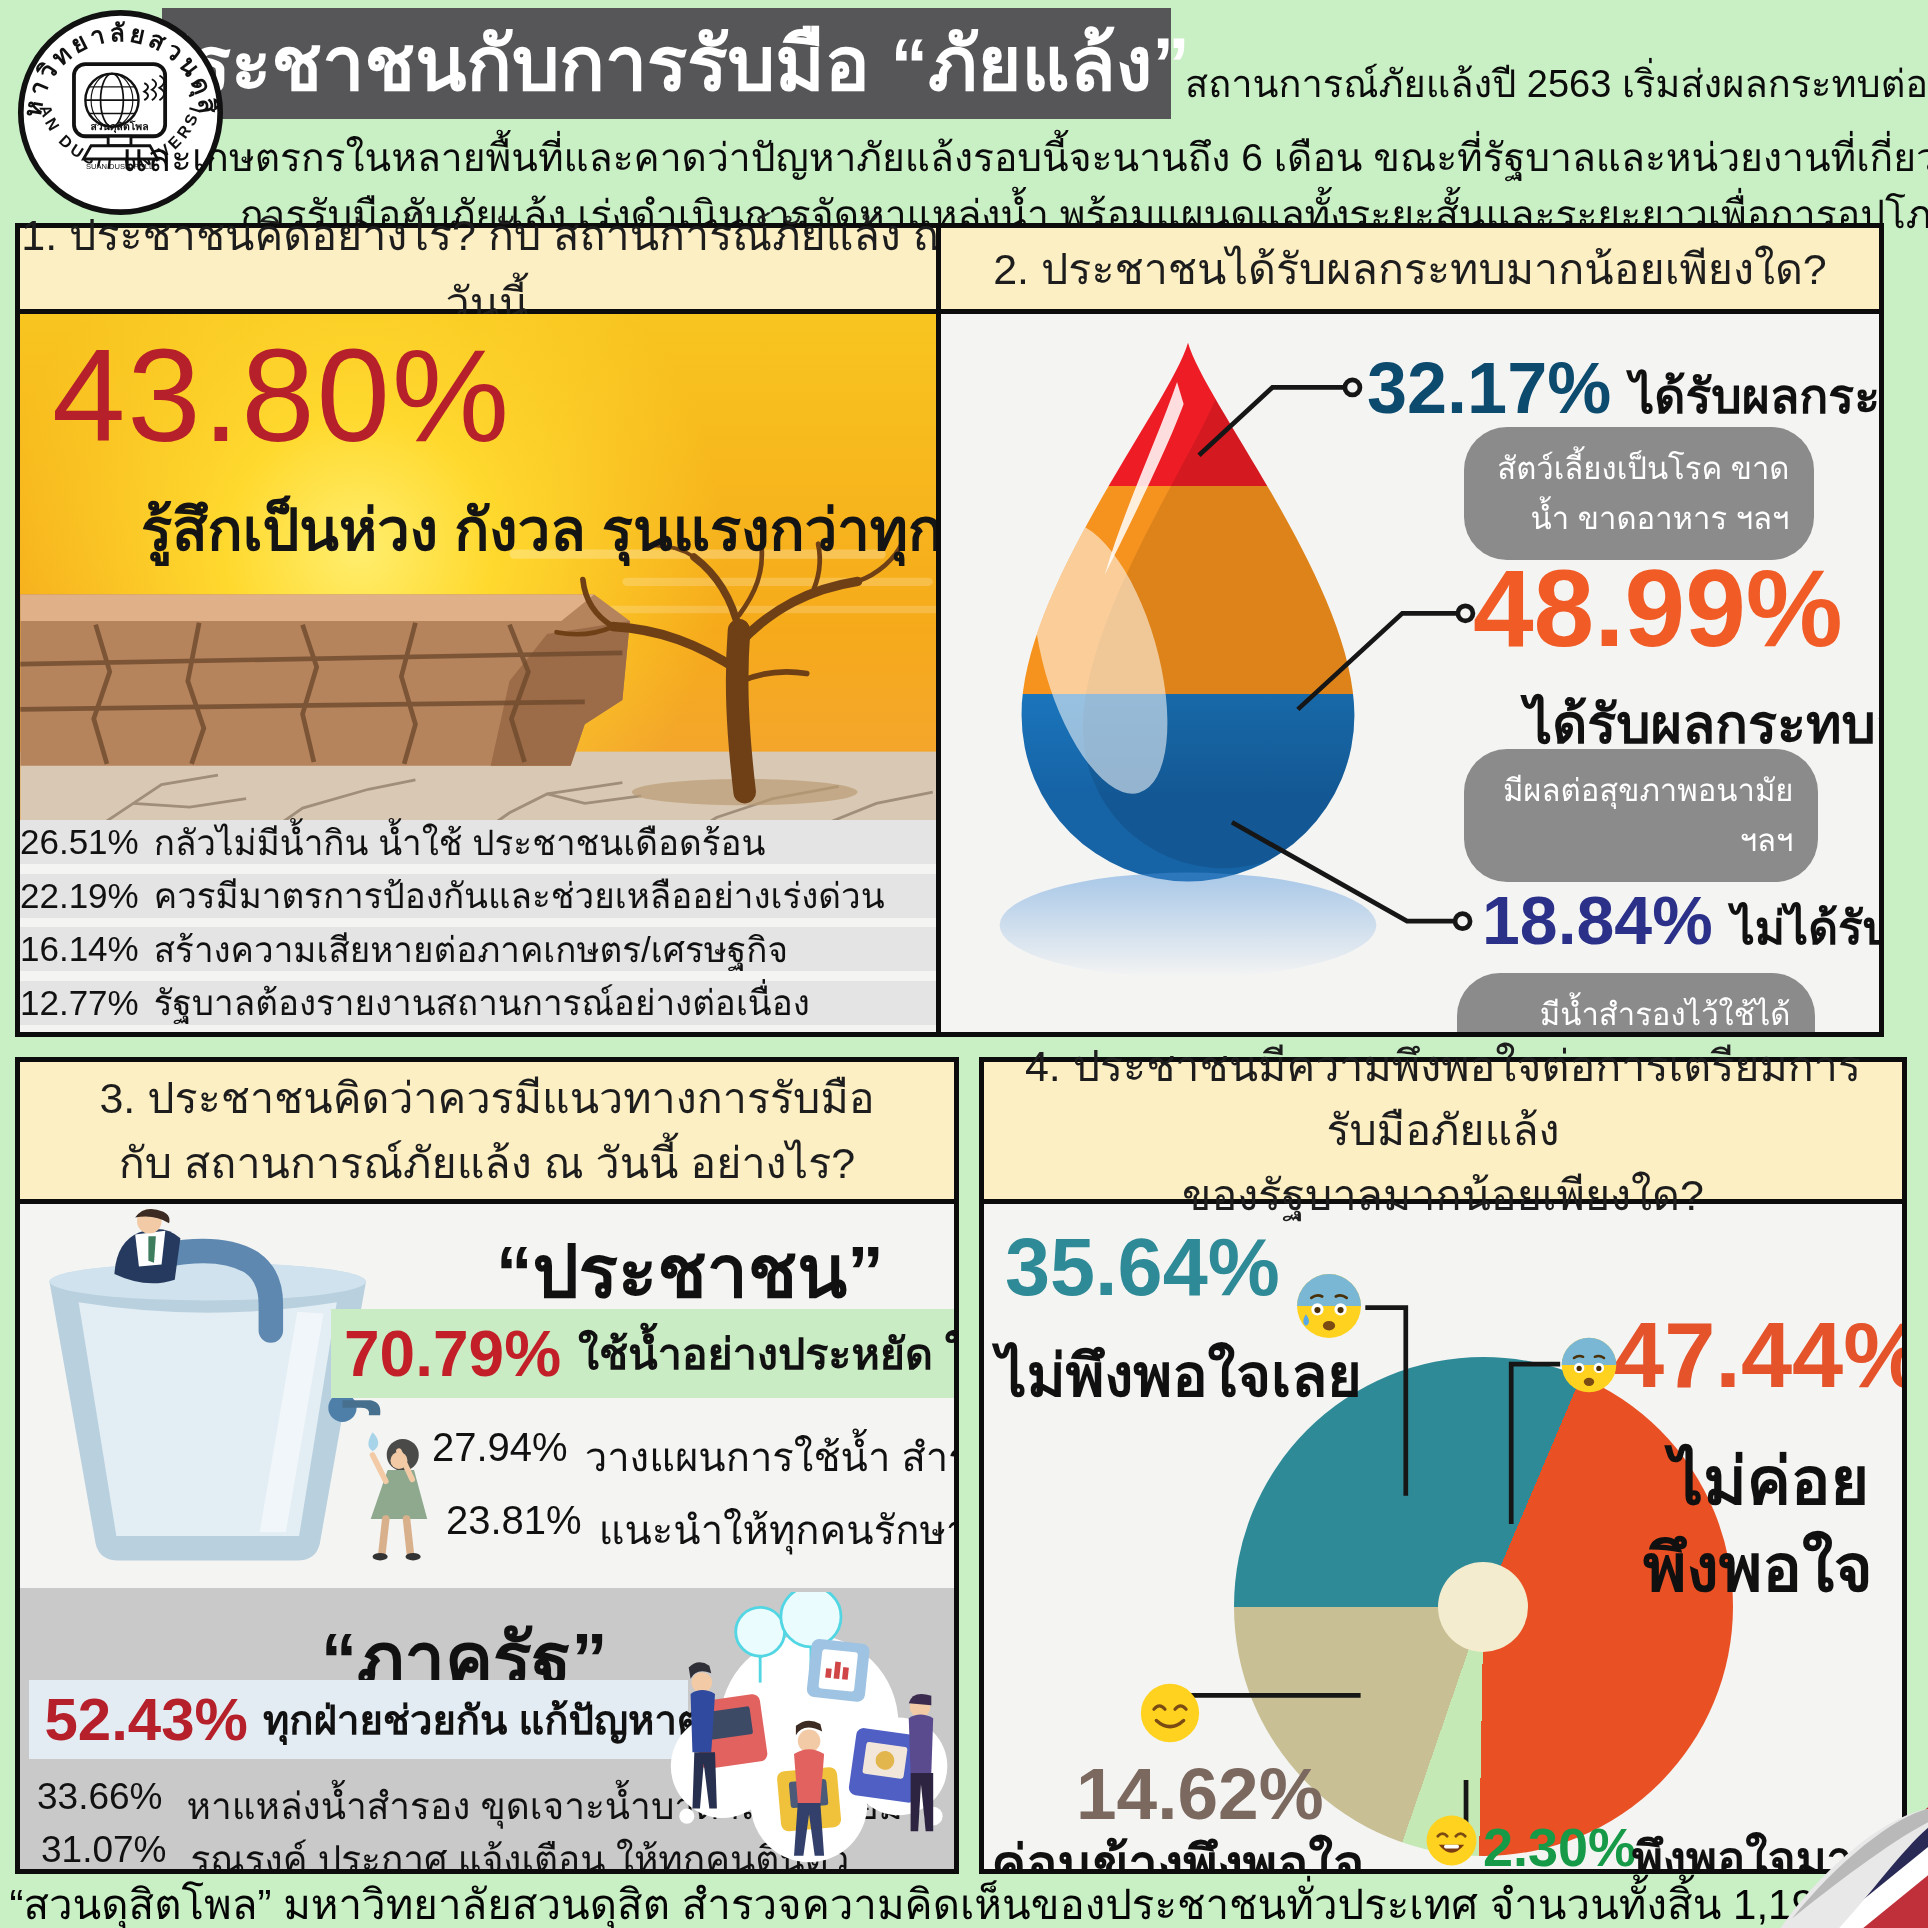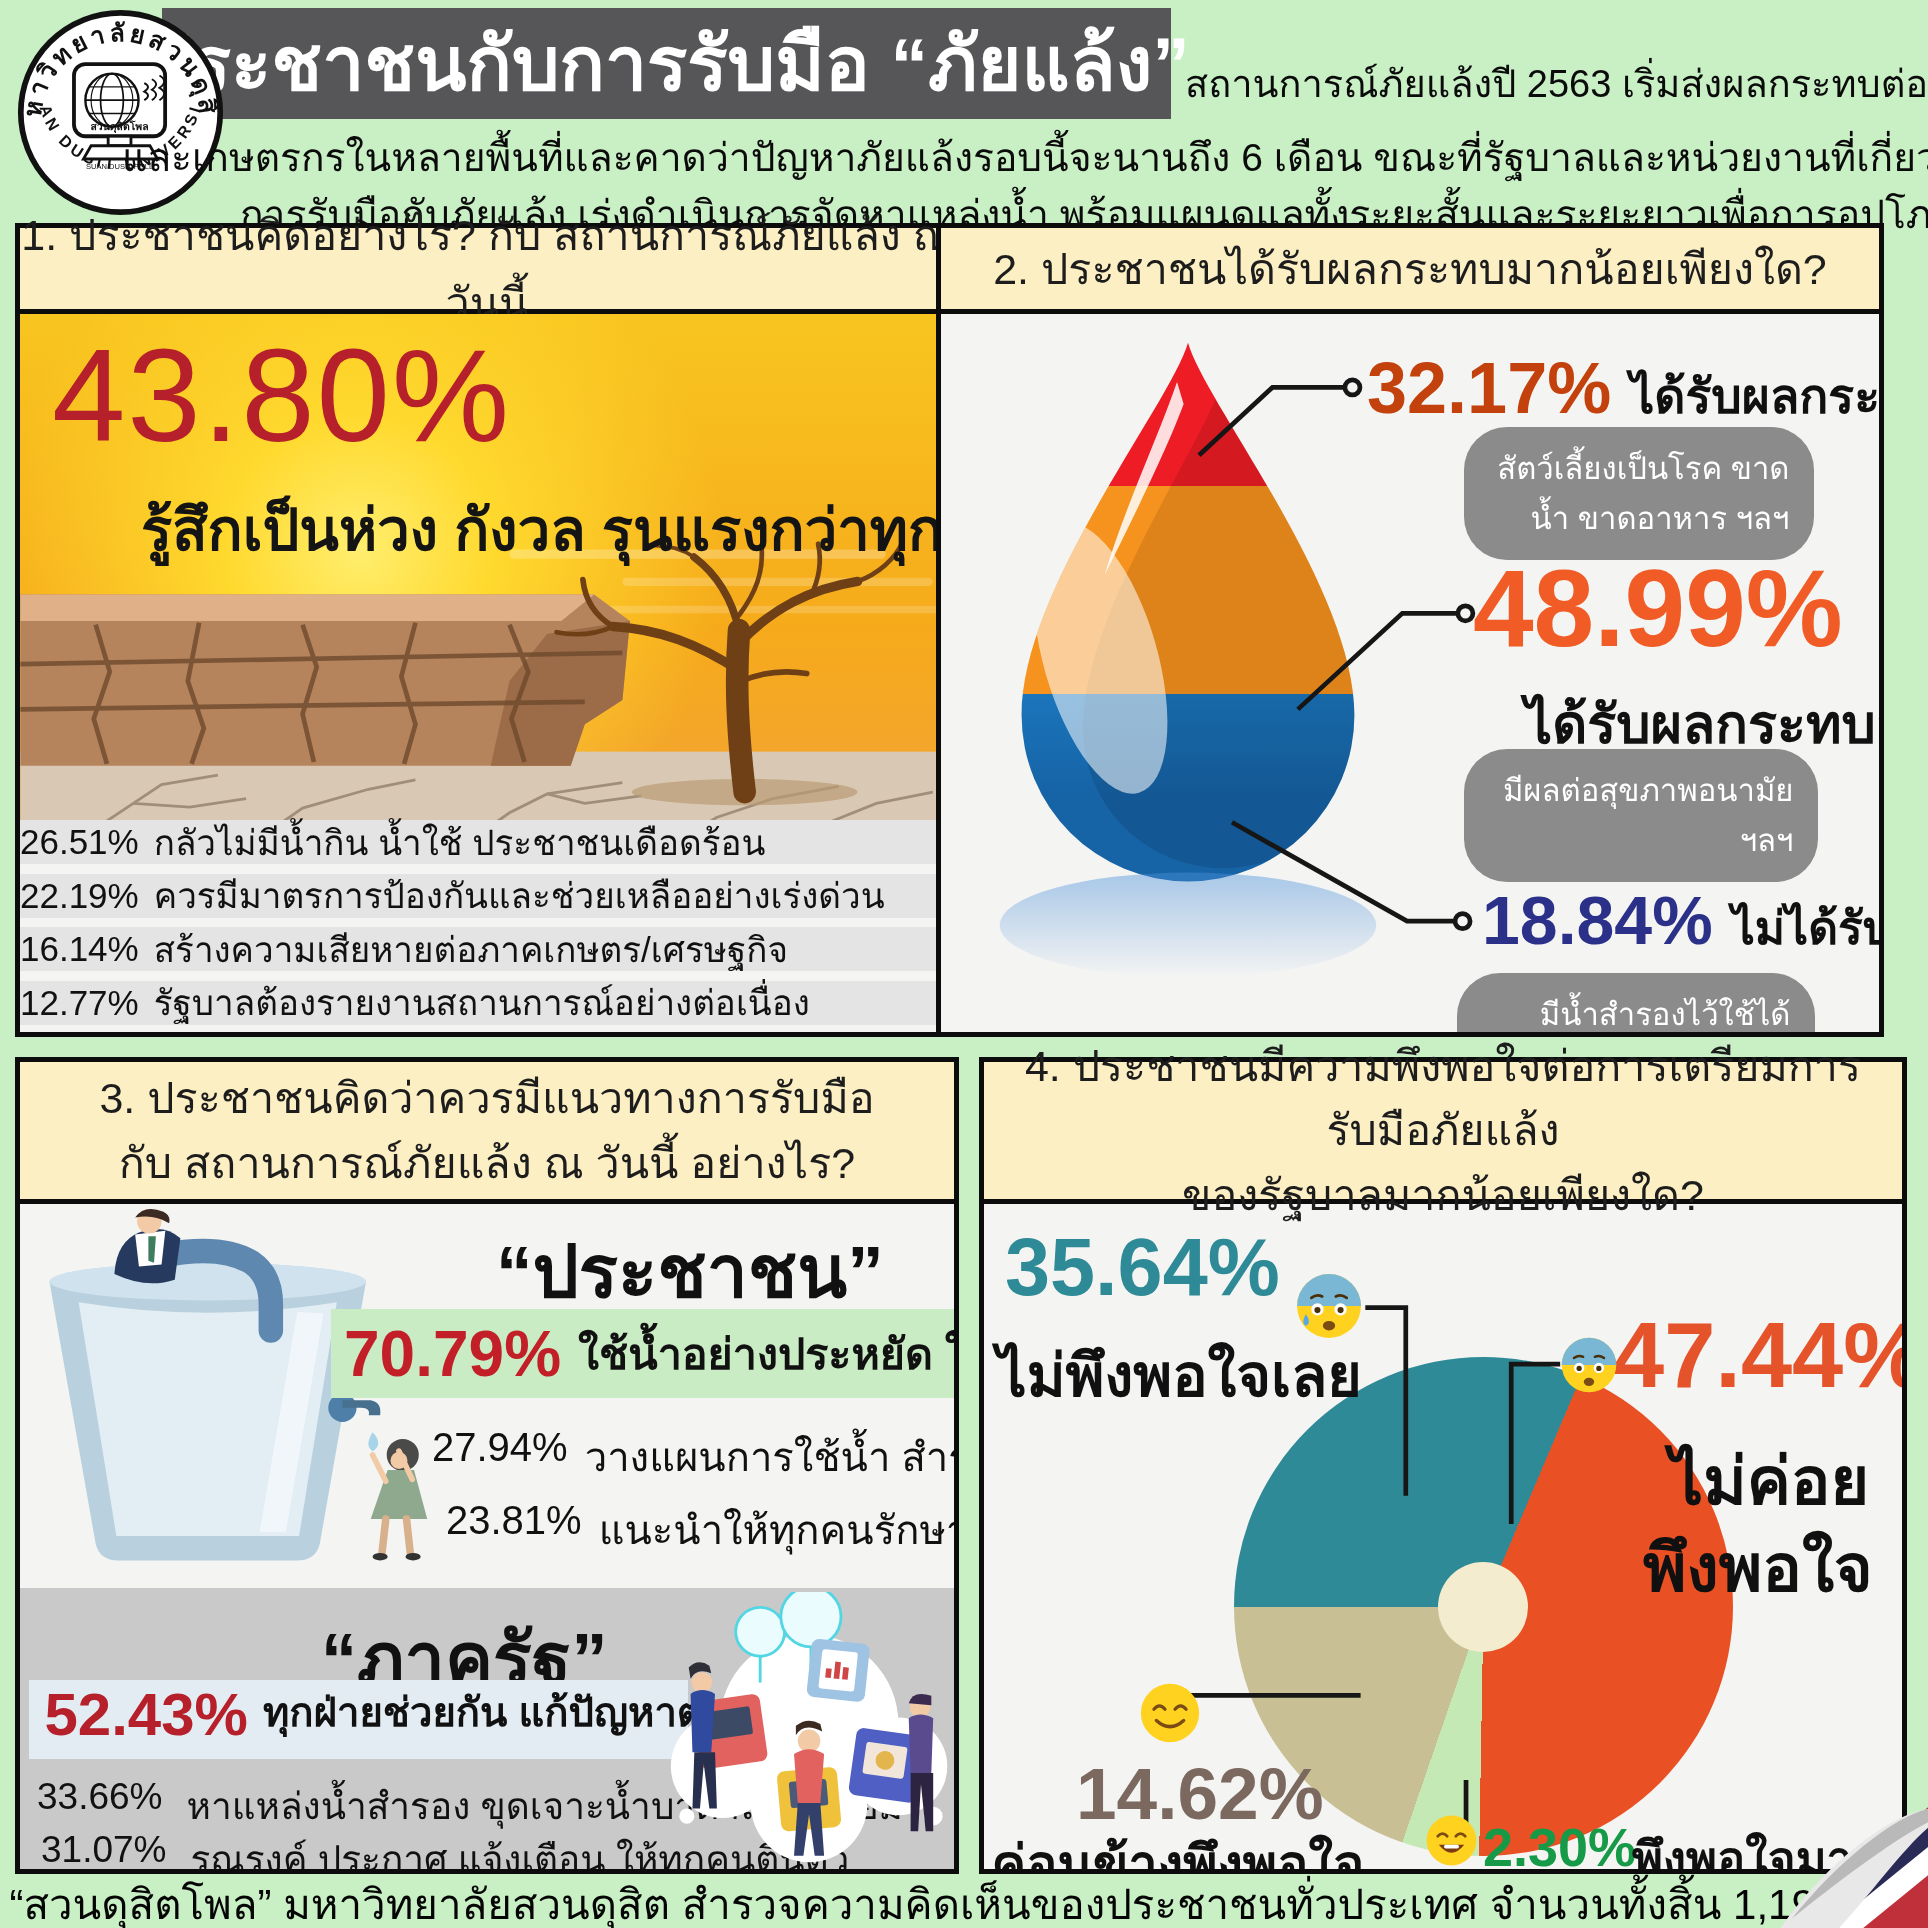--- a/index.html
+++ b/index.html
@@ -38,21 +38,21 @@
   .art1 svg{position:absolute;left:0;bottom:0}
   .big1{position:absolute;left:32px;top:6px;font-size:132px;font-weight:normal;color:#b6202a;letter-spacing:1.9px}
   .big1label{position:absolute;left:121px;top:169px;font-size:58px;font-weight:bold;color:#141414;white-space:nowrap}
   .rows1{position:absolute;left:0;right:0;bottom:7.5px;display:flex;flex-direction:column;gap:9.4px}
   .row1{background:#e4e4e4;height:44px;display:flex;align-items:center;justify-content:flex-start;gap:15px;font-size:35px;white-space:nowrap}
   
   .dropwrap{position:absolute;left:28px;top:11.3px;width:438px;height:666px}
   .imp{position:absolute;display:flex;align-items:baseline;gap:19px;white-space:nowrap}
   .imp .pct{font-weight:bold}
   .imp .lbl{font-weight:bold;color:#101010}
-  .i0{left:426px;top:33px}.i0 .pct{font-size:72px;color:#c2410c}.i0 .lbl{font-size:48px}
+  .i0{left:426px;top:33px}.i0 .pct{font-size:72px;color:#0c4a6e}.i0 .lbl{font-size:48px}
   .i1{left:532px;top:231px}.i1 .pct{font-size:109px;color:#f15b25}
   .l1{position:absolute;left:584px;top:367px;font-size:54px;font-weight:bold;white-space:nowrap}
   .i2{left:541px;top:567px}.i2 .pct{font-size:68px;color:#2b3189}.i2 .lbl{font-size:46px}
   .note{position:absolute;background:#8b8b8b;color:#ffffff;border-radius:43px;
     padding:17px 24.5px;font-size:31px;line-height:1.6;box-sizing:border-box}
   .note .l2{text-align:right}
   .n0{left:523px;top:113px;width:350px}
   .n1{left:523px;top:435px;width:354px}
   .n2{left:516px;top:659px;width:358px}
   .conn{position:absolute;inset:0;pointer-events:none}
@@ -63,21 +63,21 @@
   .h-people{position:absolute;left:476px;top:9.4px;font-size:73px;font-weight:bold;white-space:nowrap}
   .hl-people{position:absolute;left:311px;top:105px;width:623px;height:89px;background:#c9ecc4;
     display:flex;align-items:center;gap:17px;padding:0 13px;box-sizing:border-box;white-space:nowrap}
   .hl-people .pct{font-size:64px;font-weight:bold;color:#c21f28}
   .hl-people .txt{font-size:43px;font-weight:bold}
   .pp-item{position:absolute;font-size:40px;display:flex;gap:17px;white-space:nowrap}
   .pp1{left:412px;top:221px}
   .pp2{left:426px;top:294px}
   .h-gov{position:absolute;left:301px;top:397px;font-size:72px;font-weight:bold;white-space:nowrap}
   .hl-gov{position:absolute;left:9.4px;top:476px;width:659px;height:79px;background:#e3ecf3;
-    display:flex;align-items:flex-start;gap:15px;padding:0 15px;box-sizing:border-box;white-space:nowrap}
+    display:flex;align-items:center;gap:15px;padding:0 15px;box-sizing:border-box;white-space:nowrap}
   .hl-gov .pct{font-size:60px;font-weight:bold;color:#b6202a}
   .hl-gov .txt{font-size:40px;font-weight:bold}
   .gv-item{position:absolute;font-size:37px;display:flex;gap:24px;white-space:nowrap}
   .gv1{left:17px;top:572px}
   .gv2{left:21px;top:625px}
   .team{position:absolute;left:648px;top:388px;width:284px;height:279px}
   
   .pie{position:absolute;left:250px;top:153px;width:499px;height:499px;border-radius:50%;
     background:conic-gradient(from -90deg,
       #2e8a96 0deg 113deg,

